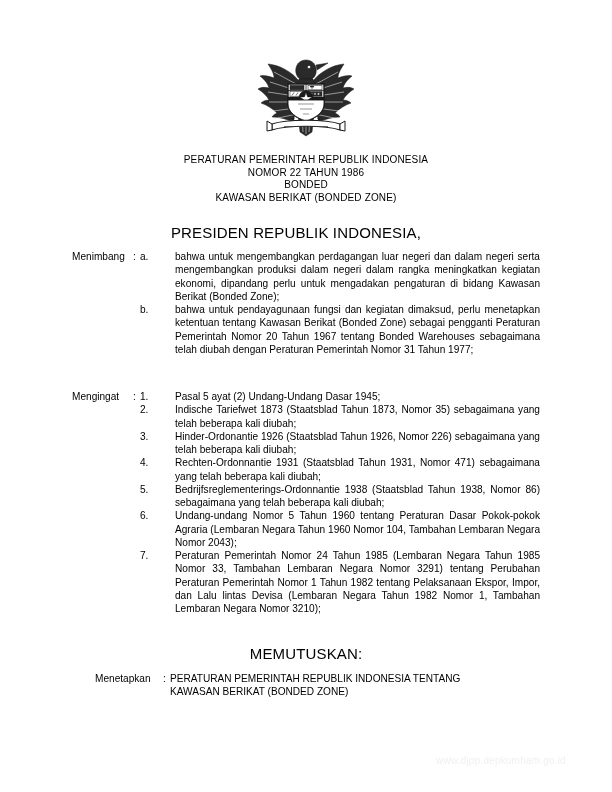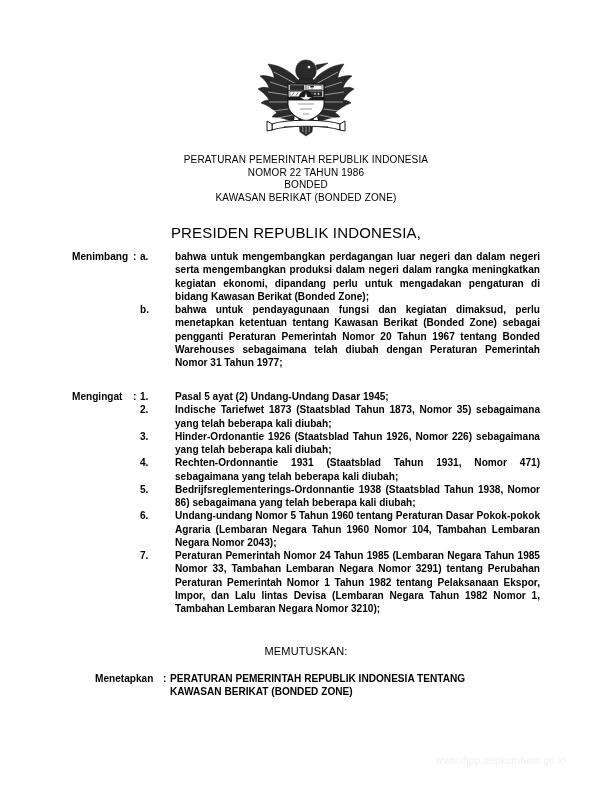--- a/index.html
+++ b/index.html
@@ -64,21 +64,20 @@
   .clause {
     position: absolute;
     left: 72px;
     width: 468px;
     font-size: 10.1px;
     line-height: 13.25px;
   }
   .clause-row {
     display: flex;
     align-items: flex-start;
-    font-weight: bold;
   }
   .clause-label {
     width: 61px;
     flex: 0 0 61px;
     white-space: nowrap;
   }
   .clause-colon {
     width: 7px;
     flex: 0 0 7px;
   }
@@ -106,21 +105,21 @@
   
   .clause-items .item + .item { margin-top: 0; }
 
   
   .memutuskan {
     position: absolute;
     top: 645px;
     left: 0;
     width: 612px;
     text-align: center;
-    font-size: 11px;
+    font-size: 15px;
     letter-spacing: 0.15px;
   }
 
   .menetapkan {
     position: absolute;
     top: 672px;
     left: 72px;
     width: 468px;
     font-size: 10.1px;
     line-height: 13.25px;

